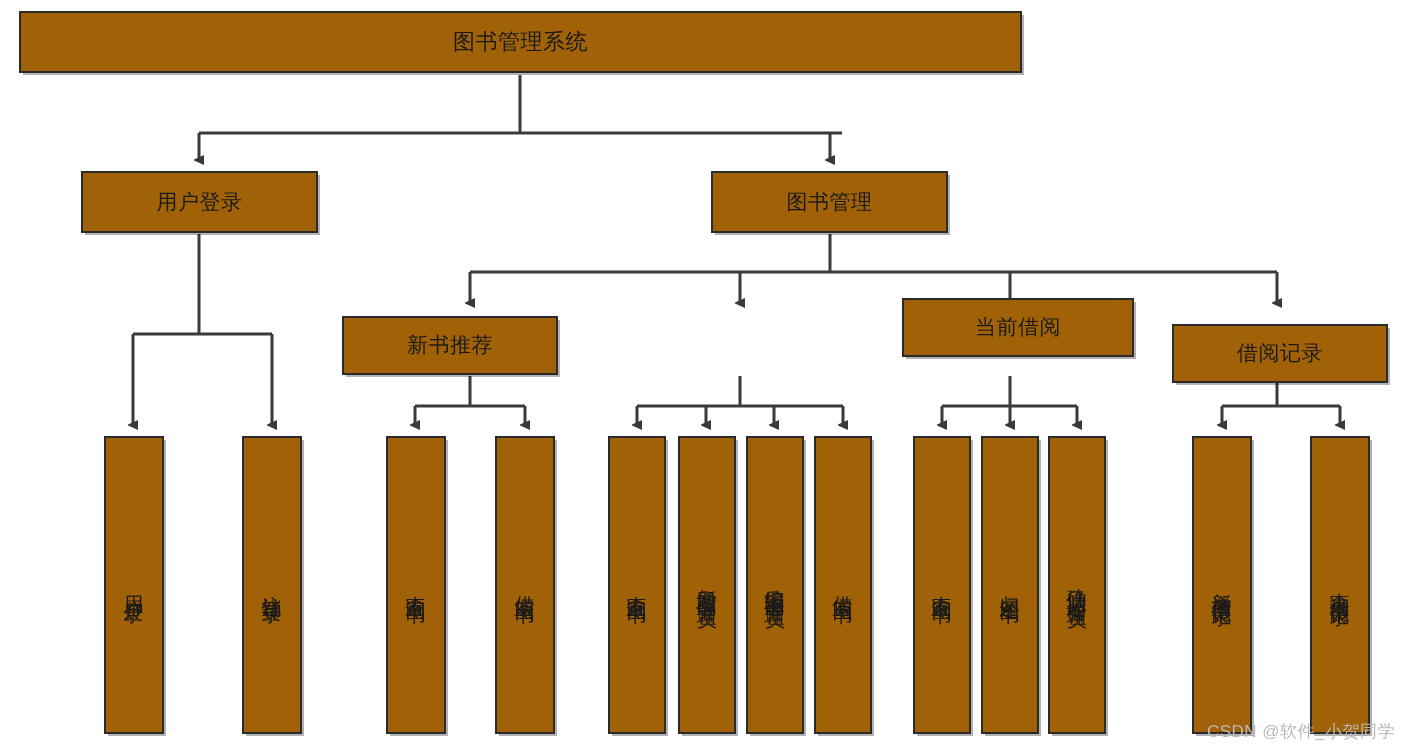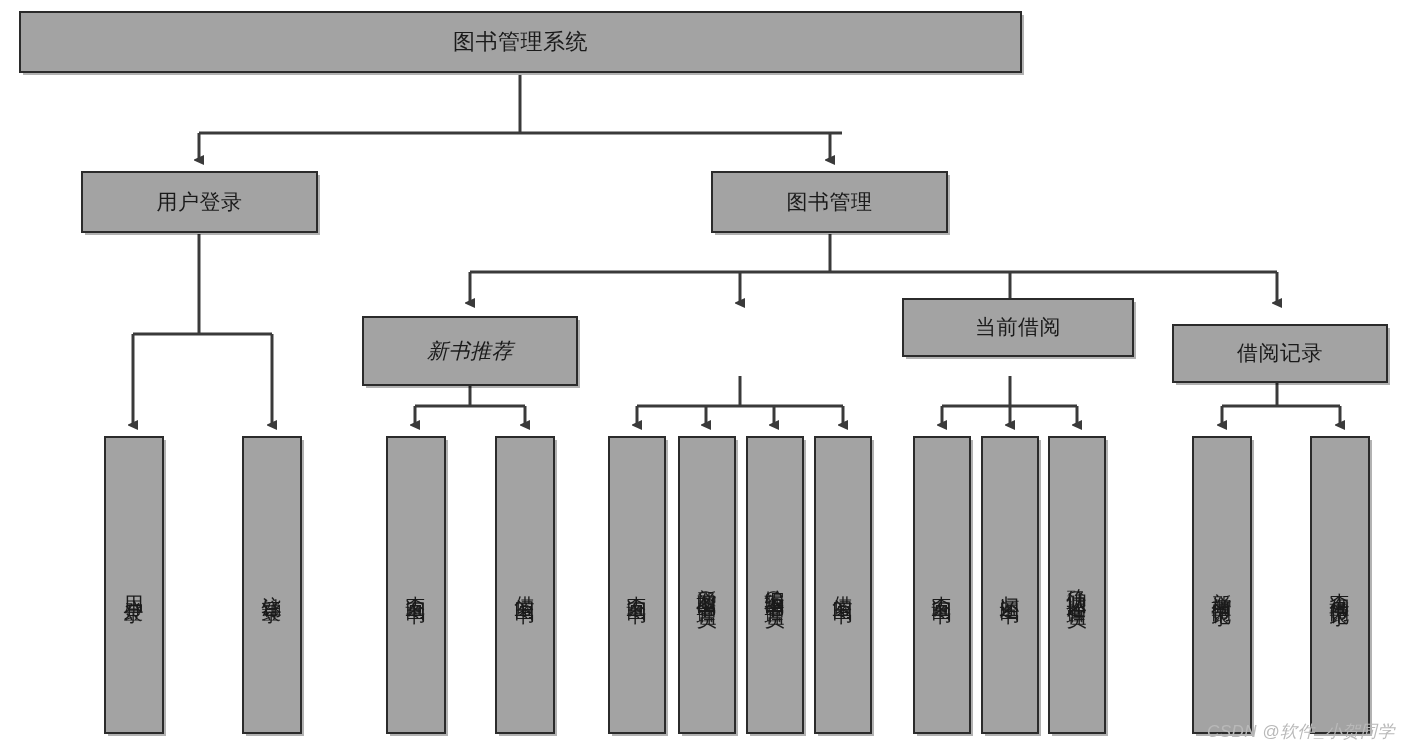--- a/index.html
+++ b/index.html
@@ -21,21 +21,21 @@
   #diagram-svg {
     position: absolute;
     left: 0;
     top: 0;
     width: 1405px;
     height: 747px;
   }
   .node-box {
     position: absolute;
     box-sizing: border-box;
-    background: #a3a3a3;
+    background: #a16207;
     border: 2px solid #2b2b2b;
     box-shadow: 3px 3px 0 -1px rgba(0,0,0,0.30);
     display: flex;
     align-items: center;
     justify-content: center;
     color: #1a1a1a;
   }
   .node-label {
     font-family: "Liberation Sans", "DejaVu Sans", sans-serif;
     letter-spacing: 0.5px;
@@ -67,21 +67,20 @@
   #watermark {
     position: absolute;
     right: 10px;
     bottom: 4px;
     font-family: "Liberation Sans", "DejaVu Sans", sans-serif;
     font-size: 17px;
     color: #b9b9b9;
     letter-spacing: 0.5px;
     white-space: nowrap;
     pointer-events: none;
-    font-style: italic;
   }
 </style>
 </head>
 <body>
 
 <div id="diagram-root">
 
   <svg id="diagram-svg" viewBox="0 0 1405 747">
     <defs>
       <marker id="arrow" markerWidth="10" markerHeight="10" refX="5" refY="5" orient="auto" markerUnits="userSpaceOnUse">
@@ -155,21 +154,21 @@
   </div>
 
   <div class="node-box node-h" style="left:81px; top:171px; width:237px; height:62px;">
     <span class="node-label">用户登录</span>
   </div>
 
   <div class="node-box node-h" style="left:711px; top:171px; width:237px; height:62px;">
     <span class="node-label">图书管理</span>
   </div>
 
-  <div class="node-box node-h" style="left:362px; top:316px; width:216px; height:70px;font-style:italic;">
+  <div class="node-box node-h" style="left:342px; top:316px; width:216px; height:59px;">
     <span class="node-label">新书推荐</span>
   </div>
 
 
   <div class="node-box node-h" style="left:902px; top:298px; width:232px; height:59px;">
     <span class="node-label">当前借阅</span>
   </div>
 
   <div class="node-box node-h" style="left:1172px; top:316px; width:216px; height:59px;margin-top:8px;">
     <span class="node-label">借阅记录</span>

